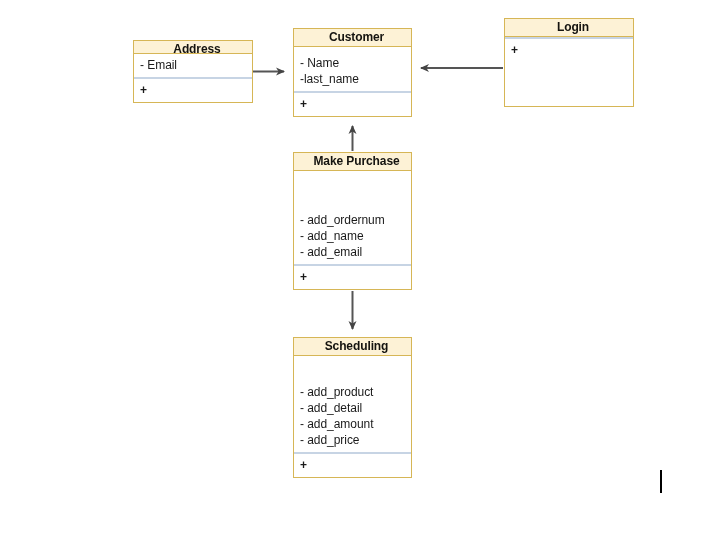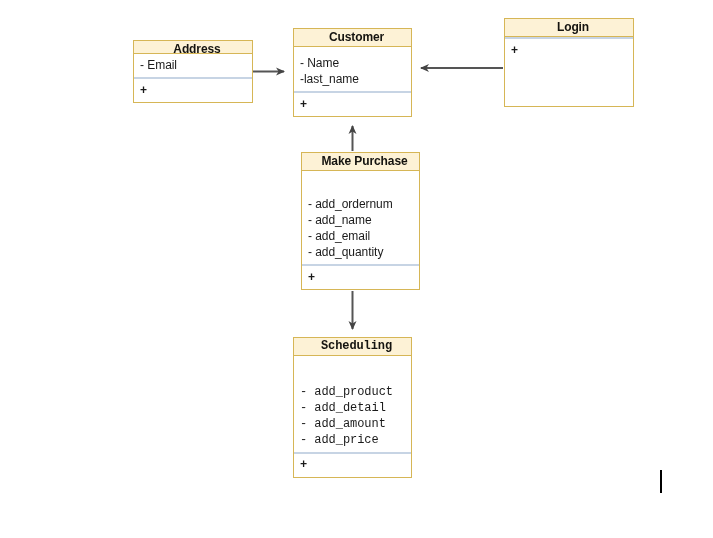--- a/index.html
+++ b/index.html
@@ -154,35 +154,34 @@
   </div>
 
   <div class="uml-class" style="left:504px; top:18px; width:130px; height:89px;">
     <div class="uml-header">Login</div>
     <div class="uml-divider"></div>
     <div class="uml-ops">
       <div class="uml-op">+</div>
     </div>
   </div>
 
-  <div class="uml-class" style="left:293px; top:152px; width:119px; height:138px;margin-left:8px;">
+  <div class="uml-class" style="left:293px; top:152px; width:119px; height:138px;">
     <div class="uml-header">Make Purchase</div>
     <div class="uml-attrs">
       <div class="uml-attr">- add_ordernum</div>
       <div class="uml-attr">- add_name</div>
       <div class="uml-attr">- add_email</div>
-      <div class="uml-attr">- add_quantity</div>
     </div>
     <div class="uml-divider"></div>
     <div class="uml-ops">
       <div class="uml-op">+</div>
     </div>
   </div>
 
-  <div class="uml-class" style="left:293px; top:337px; width:119px; height:141px;font-family:Liberation Mono, monospace;">
+  <div class="uml-class" style="left:293px; top:337px; width:119px; height:141px;">
     <div class="uml-header">Scheduling</div>
     <div class="uml-attrs">
       <div class="uml-attr">- add_product</div>
       <div class="uml-attr">- add_detail</div>
       <div class="uml-attr">- add_amount</div>
       <div class="uml-attr">- add_price</div>
     </div>
     <div class="uml-divider"></div>
     <div class="uml-ops">
       <div class="uml-op">+</div>

